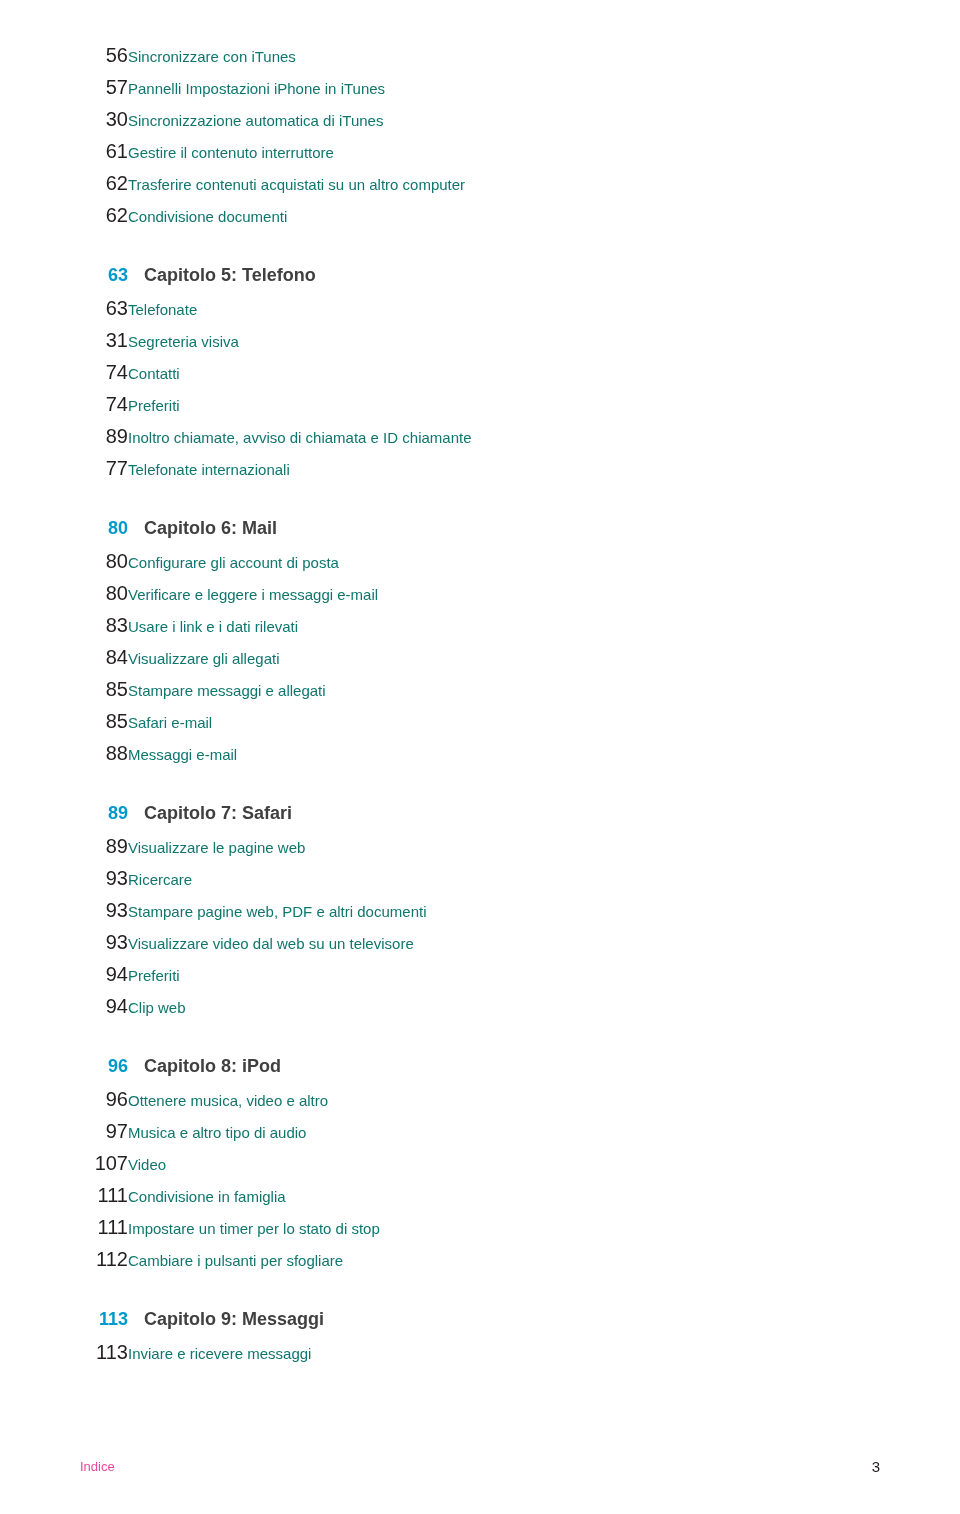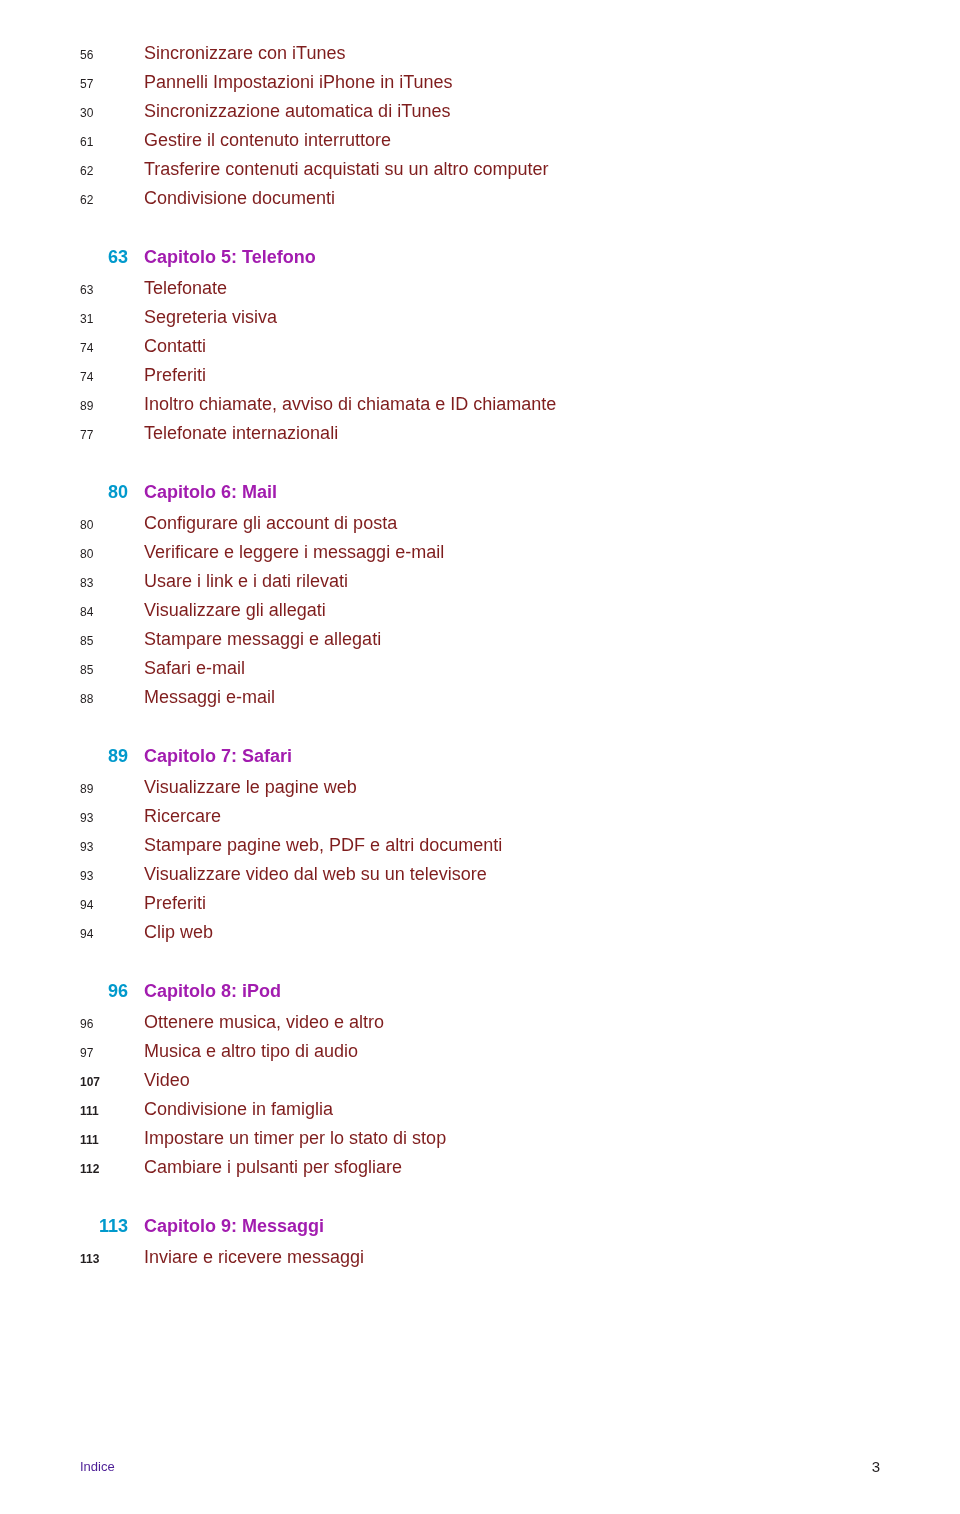--- a/index.html
+++ b/index.html
@@ -25,33 +25,33 @@
     }
 
     .toc-entry {
       display: flex;
       align-items: baseline;
       margin-bottom: 2px;
     }
 
     .toc-number {
       min-width: 48px;
-      font-size: 12px;
+      font-size: 20px;
       color: #231f20;
-      margin-right: 16px;
+      text-align: right;
       flex-shrink: 0;
     }
 
     .toc-number.bold {
-      font-weight: 700;
+      font-weight: 400;
     }
 
     .toc-text {
-      font-size: 18px;
-      color: #7f1d1d;
+      font-size: 15px;
+      color: #0f766e;
     }
 
     .chapter-entry {
       display: flex;
       align-items: baseline;
       margin-bottom: 4px;
       margin-top: 18px;
     }
 
     .chapter-number {
@@ -60,40 +60,40 @@
       font-weight: 700;
       color: #0099cc;
       text-align: right;
       margin-right: 16px;
       flex-shrink: 0;
     }
 
     .chapter-title {
       font-size: 18px;
       font-weight: 700;
-      color: #a21caf;
+      color: #404040;
     }
 
     .spacer {
       height: 12px;
     }
 
     .footer {
       position: absolute;
       bottom: 36px;
       left: 0;
       right: 0;
       display: flex;
       align-items: center;
       justify-content: space-between;
       padding: 0 80px;
     }
 
     .footer-left {
-      color: #4c1d95;
+      color: #ec4899;
       font-size: 13px;
     }
 
     .footer-right {
       color: #231f20;
       font-size: 15px;
     }
   </style>
 </head>
 <body>

